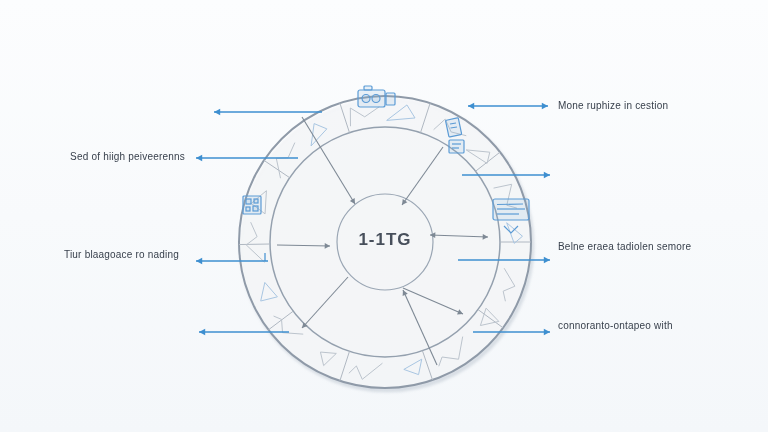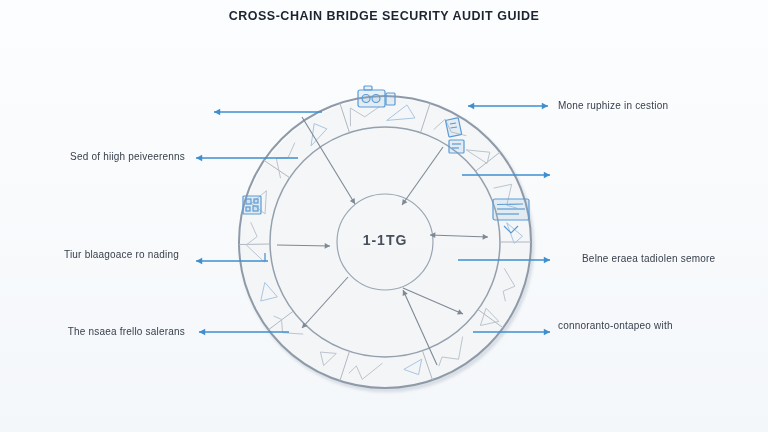--- a/index.html
+++ b/index.html
@@ -18,36 +18,35 @@
     letter-spacing:.2px;white-space:nowrap;
   }
   .lbl span{display:block;}
   .ll{text-align:right;}
   .ll1{right:561px;top:105px;}
   .ll2{right:583px;top:150px;}
   .ll3{left:64px;top:248px;text-align:left;}
   .ll4{right:583px;top:325px;}
   .rl1{left:558px;top:99px;}
   .rl2{left:558px;top:168px;}
-  .rl3{left:558px;top:252px;margin-left:24px;}
+  .rl3{left:558px;top:240px;}
   .rl4{left:558px;top:319px;}
   .center-label{
     position:absolute;left:385px;top:240px;transform:translate(-50%,-50%);
-    font-size:14px;font-weight:bold;letter-spacing:1px;color:#474f5b;
+    font-size:17px;font-weight:bold;letter-spacing:1px;color:#474f5b;
   }
   .ring-outer{filter:drop-shadow(2px 3px 1.5px rgba(110,130,150,.28));}
   .icon{stroke:#5b9bd5;stroke-width:1.2;fill:rgba(120,170,215,0.14);}
   .icon line,.icon path{fill:none;}
 </style>
 </head>
 <body>
 
 <div class="stage">
 
-  <div class="title">CROSS-CHAIN BRIDGE SECURITY AUDIT GUIDE</div>
 
   <svg id="diagram" width="768" height="432" viewBox="0 0 768 432">
     <g id="gen">
         <circle cx="385" cy="242" r="146" fill="rgba(255,255,255,0.65)" stroke="#8f9aa8" stroke-width="2" class="ring-outer"></circle>
         <circle cx="385" cy="242" r="115" fill="none" stroke="#94a0ae" stroke-width="1.5"></circle>
         <circle cx="385" cy="242" r="48" fill="none" stroke="#9aa6b4" stroke-width="1.2"></circle>
         <line x1="420.536954353119" y1="132.62850062605736" x2="430.11648117874233" y2="103.1457486209076" stroke="#b0b8c2" stroke-width="1"></line>
         <line x1="475.62123666477305" y1="171.1989303375493" x2="500.0495700265814" y2="152.1134246024539" stroke="#b0b8c2" stroke-width="1"></line>
         <line x1="500" y1="242" x2="531" y2="242" stroke="#b0b8c2" stroke-width="1"></line>
         <line x1="478.036954353119" y1="309.5953040136344" x2="503.11648117874233" y2="327.8166468347011" stroke="#b0b8c2" stroke-width="1"></line>
@@ -145,23 +144,20 @@
   </svg>
 
   <div class="center-label">1-1TG</div>
 
   <div class="lbl ll ll2">
     <span>Sed of hiigh peiveerenns</span>
   </div>
   <div class="lbl ll3">
     <span>Tiur blaagoace ro nading</span>
   </div>
-  <div class="lbl ll ll4">
-    <span>The nsaea frello salerans</span>
-  </div>
 
   <div class="lbl rl1">
     <span>Mone ruphize in cestion</span>
   </div>
   <div class="lbl rl3">
     <span>Belne eraea tadiolen semore</span>
   </div>
   <div class="lbl rl4">
     <span>connoranto-ontapeo with</span>
   </div>

